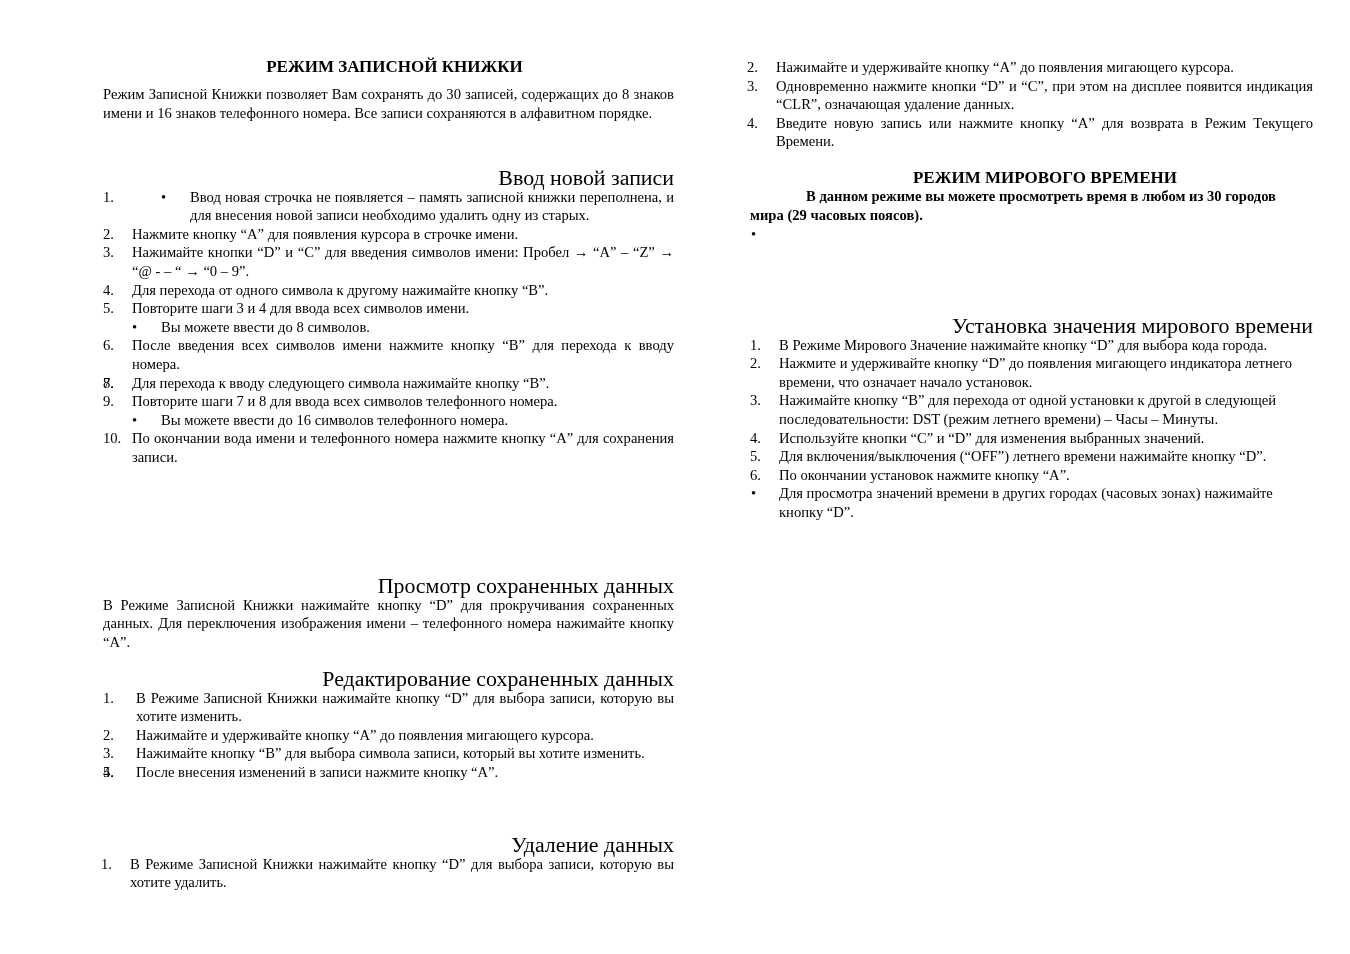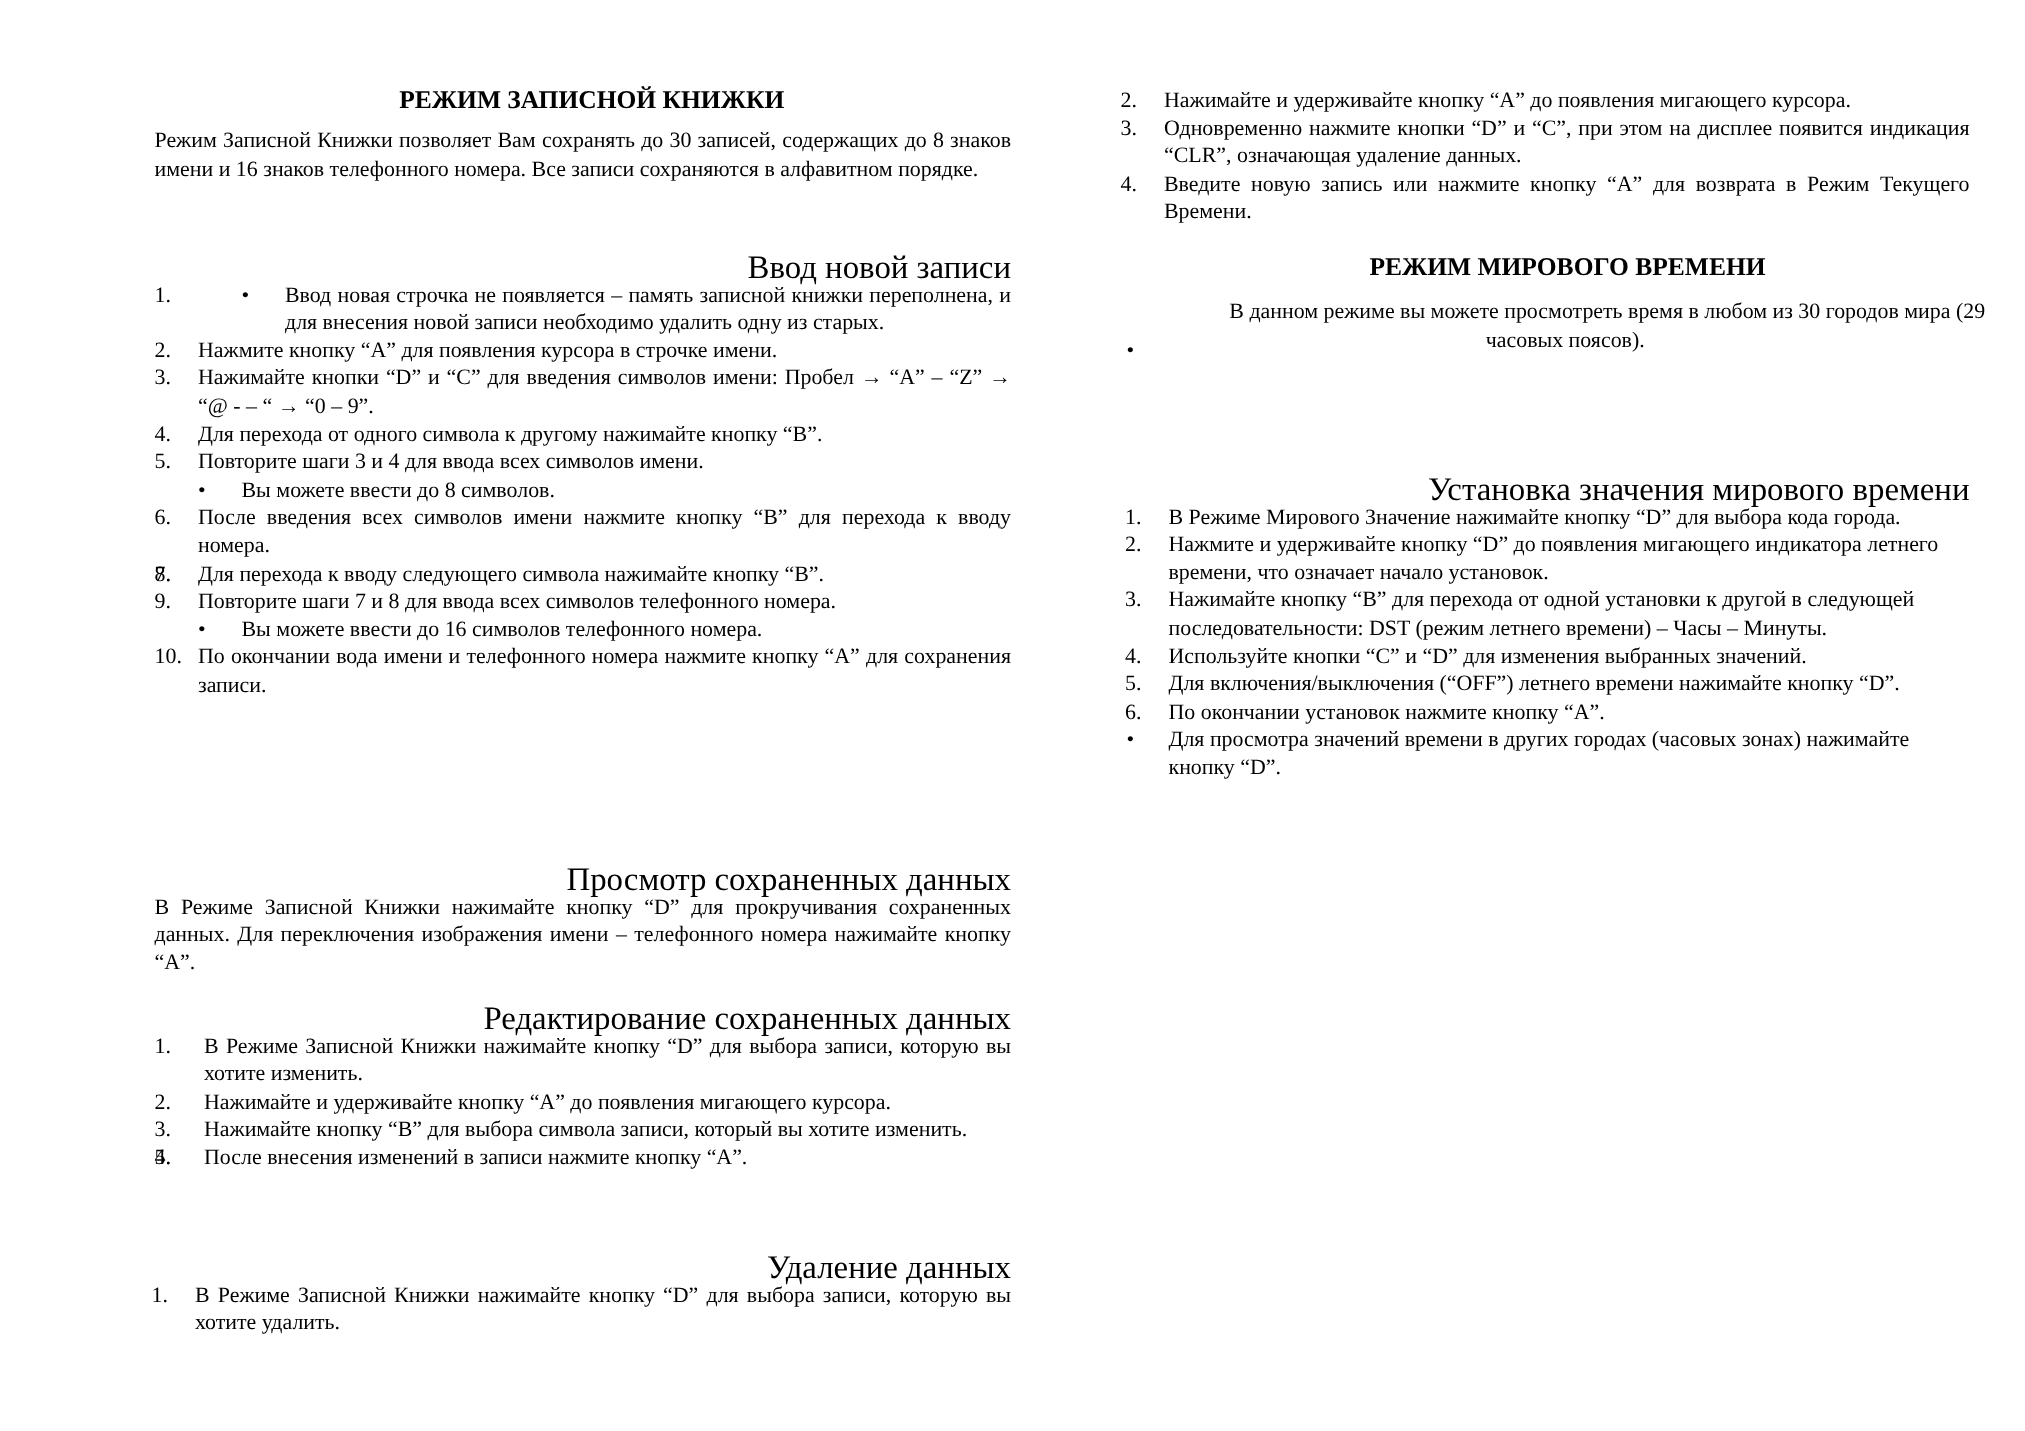--- a/index.html
+++ b/index.html
@@ -34,22 +34,23 @@
       font-weight: normal;
       margin: 0;
       text-align: right;
     }
     .para {
       margin: 0;
       text-align: justify;
     }
     .para-indent {
       text-indent: 56px;
-      text-align: center;
-      margin: 12px;
+      text-align: left;
+      margin: 0;
+      font-weight: bold;
     }
     ol, ul { margin: 0; padding: 0; list-style: none; }
     .item {
       position: relative;
       padding-left: 29px;
       text-align: justify;
     }
     .item .num {
       position: absolute;
       left: 0;

